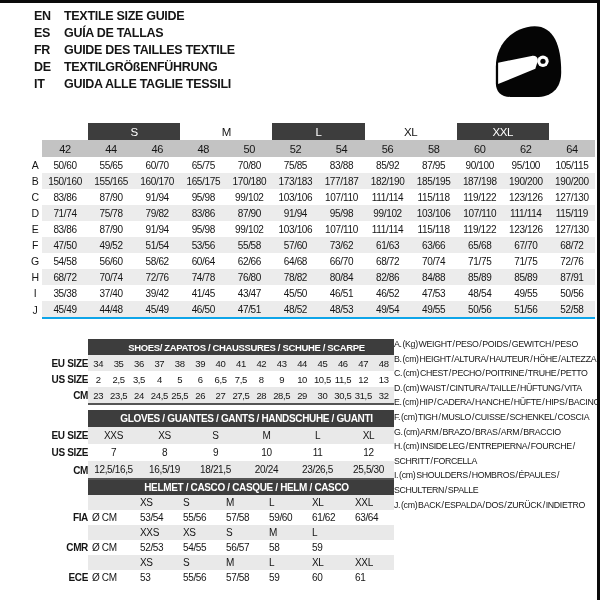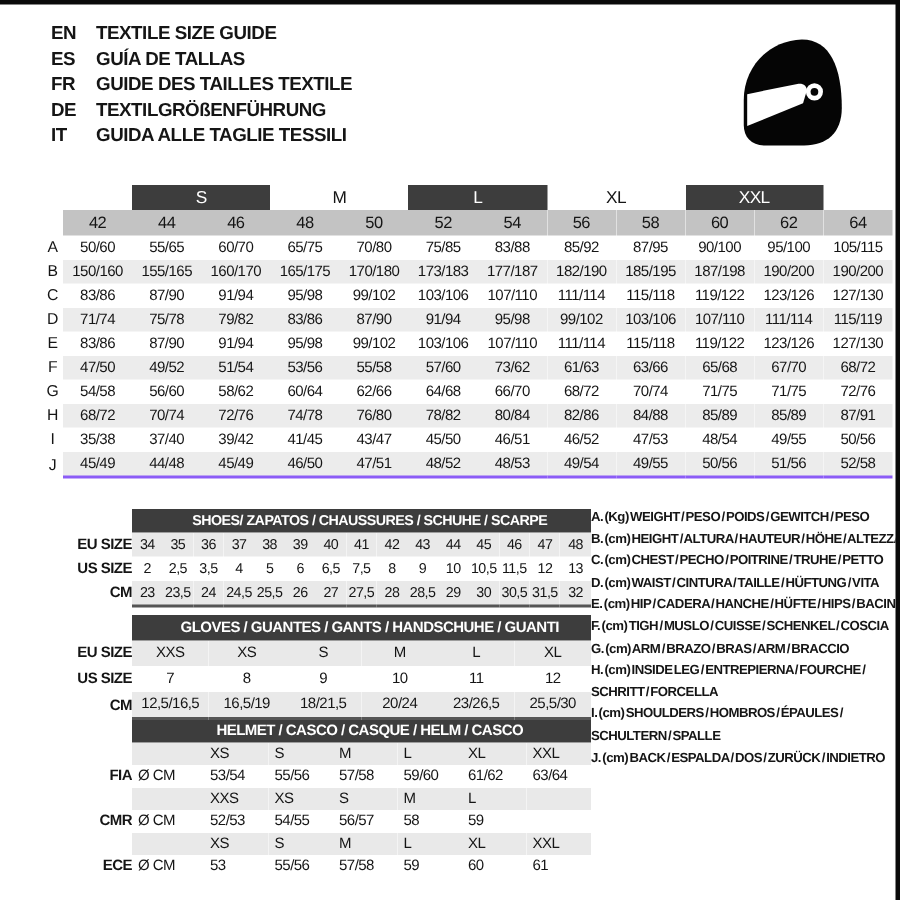--- a/index.html
+++ b/index.html
@@ -1,54 +1,54 @@
 <!DOCTYPE html>
 <html><head>
 <meta charset="utf-8">
 <style>
   html,body{margin:0;padding:0;background:#fff;}
   .page{position:relative;width:600px;height:600px;background:#fff;box-sizing:border-box;
         border-top:3px solid #0a0a0a;border-right:3px solid #0a0a0a;overflow:hidden;
         font-family:"Liberation Sans", sans-serif;color:#151515;}
   
-  .lang-block{position:absolute;left:34px;top:11px;}
+  .lang-block{position:absolute;left:34px;top:5px;}
   .lang-line{display:flex;font-weight:bold;font-size:12.5px;line-height:17px;letter-spacing:-0.3px;white-space:nowrap;}
   .lang-code{width:30px;flex:0 0 30px;}
   
   .logo{position:absolute;left:489px;top:15px;width:76px;height:88px;}
   
   table{border-collapse:collapse;table-layout:fixed;}
   td{padding:0;overflow:hidden;}
   .main-table{position:absolute;left:28px;top:120px;width:567px;}
   .main-table td{text-align:center;font-size:10px;height:16px;letter-spacing:-0.35px;white-space:nowrap;}
   .main-table td.letter{font-size:10.5px;}
   .main-table tr.label-row td{height:17px;font-size:11.5px;}
   .size-dark{background:#3d3d3d;color:#fff;}
   .main-table tr.num-row td{height:17px;font-size:11px;}
   .main-table tr.num-row td:not(.letter){background:#c3c3c3;}
   .main-table tr.stripe td:not(.letter){background:#ececec;}
-  .main-table tr:last-child td:not(.letter){border-bottom:2px solid #8b5cf6;}
+  .main-table tr:last-child td:not(.letter){border-bottom:2px solid #0ea5e9;}
   
   .sub{position:absolute;left:28px;width:366px;}
   .sub td{text-align:center;font-size:9.5px;height:16px;letter-spacing:-0.35px;white-space:nowrap;}
   .bar{background:#3d3d3d;color:#fff;font-weight:bold;font-size:10.5px;text-align:left;
        padding-left:11px;height:15px;letter-spacing:0;}
   td.outer{font-weight:bold;font-size:10px;text-align:right;padding-left:7px;background:#fff;}
   .sub tr.shaded td:not(.outer){background:#e9e9e9;}
   #shoes-table{top:336px;}
   #gloves-table{top:407px;}
   #gloves-table td{height:17px;font-size:10px;}
   #shoes-table tr:last-child td:not(.outer),
   #gloves-table tr:last-child td:not(.outer){border-bottom:2px solid #555;}
   #helmet-table{top:477px;}
   #helmet-table td{height:15px;font-size:10px;}
   #helmet-table td.val,#helmet-table td.unit{text-align:left;padding-left:4px;}
   
   .legend{position:absolute;left:394px;top:334px;width:203px;}
-  .legend-line{font-weight:bold;font-size:8.8px;line-height:14.6px;letter-spacing:-0.35px;
+  .legend-line{font-weight:normal;font-size:8.8px;line-height:14.6px;letter-spacing:-0.35px;
                word-spacing:-1.2px;white-space:nowrap;}
 </style>
 </head>
 <body>
 
 <div class="page">
 
   <div class="lang-block">
       <div class="lang-line">
         <span class="lang-code">EN</span>

